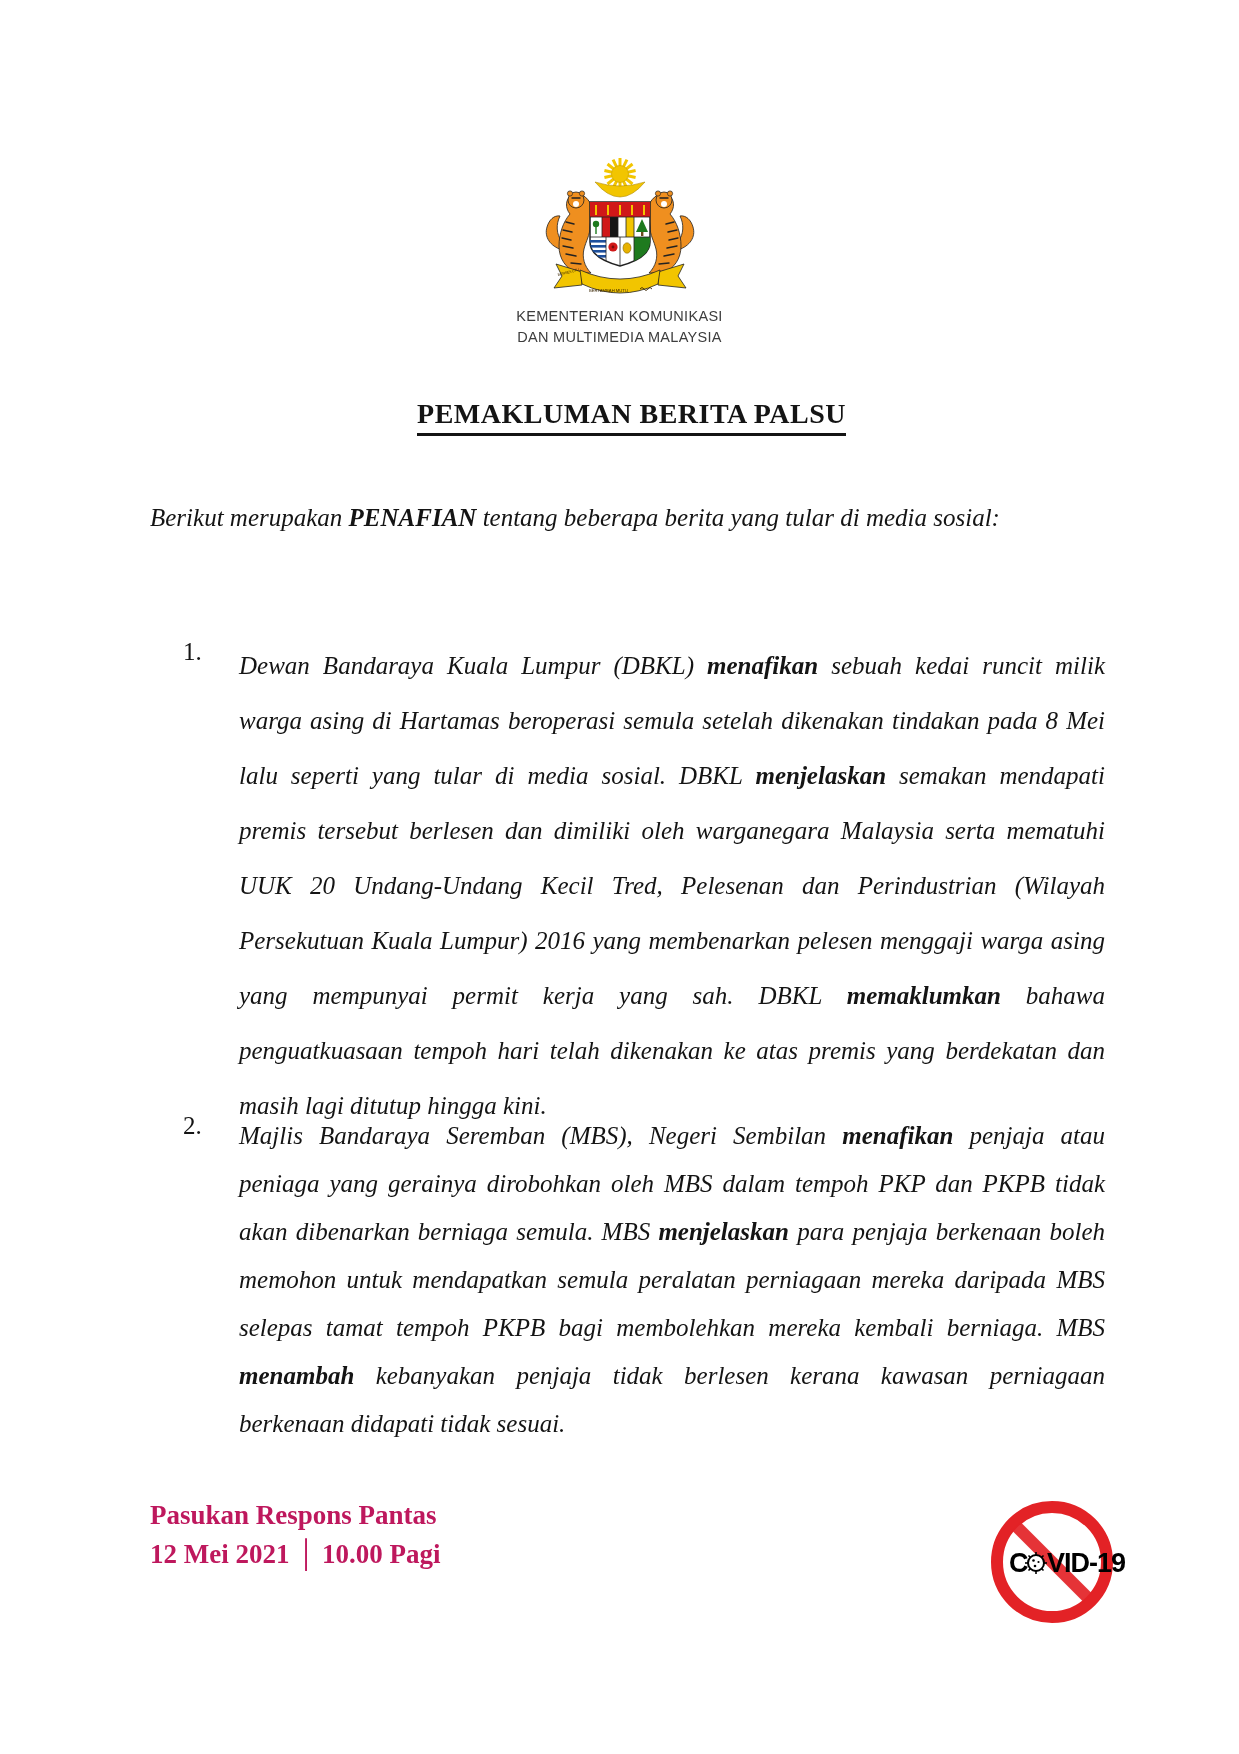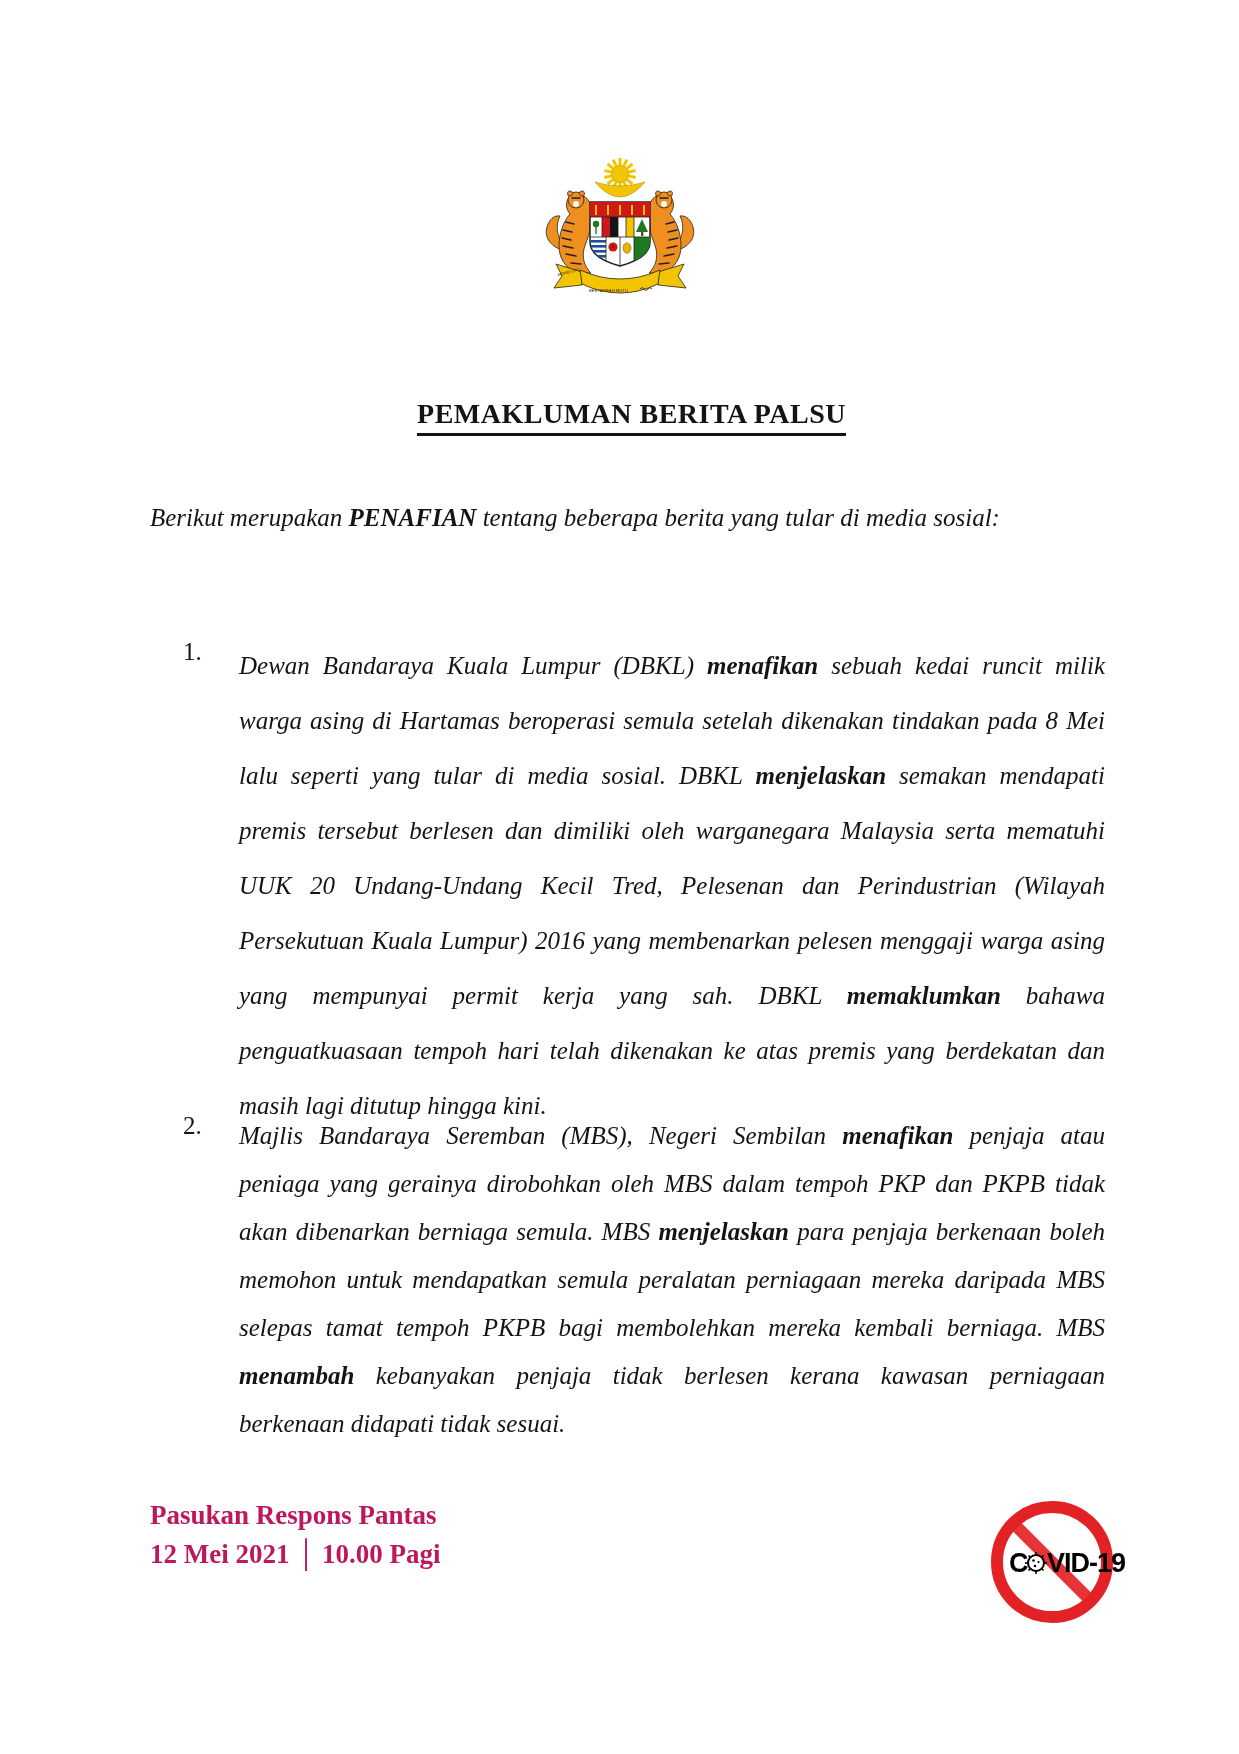--- a/index.html
+++ b/index.html
@@ -130,20 +130,22 @@
 
     <path d="M50,118 L24,110 L30,122 L22,134 L50,131 Z" fill="#f2c500" stroke="#222222" stroke-width="0.8"></path>
     <path d="M126,118 L152,110 L146,122 L154,134 L126,131 Z" fill="#f2c500" stroke="#222222" stroke-width="0.8"></path>
     <path d="M48,116 Q88,134 128,116 L126,130 Q88,148 50,130 Z" fill="#f2c500" stroke="#222222" stroke-width="0.8"></path>
     <text x="26" y="122" font-size="3.6" font-family="Liberation Sans, sans-serif" fill="#3a2500" transform="rotate(-14 26 122)">BERSEKUTU</text>
     <text x="57" y="138" font-size="4.2" font-family="Liberation Sans, sans-serif" fill="#3a2500">BERTAMBAH MUTU</text>
     <path d="M108,135 q2,-3 4,0 q2,3 4,0 q2,-3 4,0" fill="none" stroke="#3a2500" stroke-width="0.9"></path>
   </svg>
 
   <div class="ministry">
+    <div>KEMENTERIAN KOMUNIKASI</div>
+    <div>DAN MULTIMEDIA MALAYSIA</div>
   </div>
 
   <div class="title-wrap">
     <span class="title-text">PEMAKLUMAN BERITA PALSU</span>
   </div>
 
   <div class="content para lh55 intro"><span>Berikut merupakan </span><span class="b">PENAFIAN</span><span> tentang beberapa berita yang tular di media sosial:</span></div>
 
   <div class="content list-item item1">
     <span class="item-num">1.</span>

